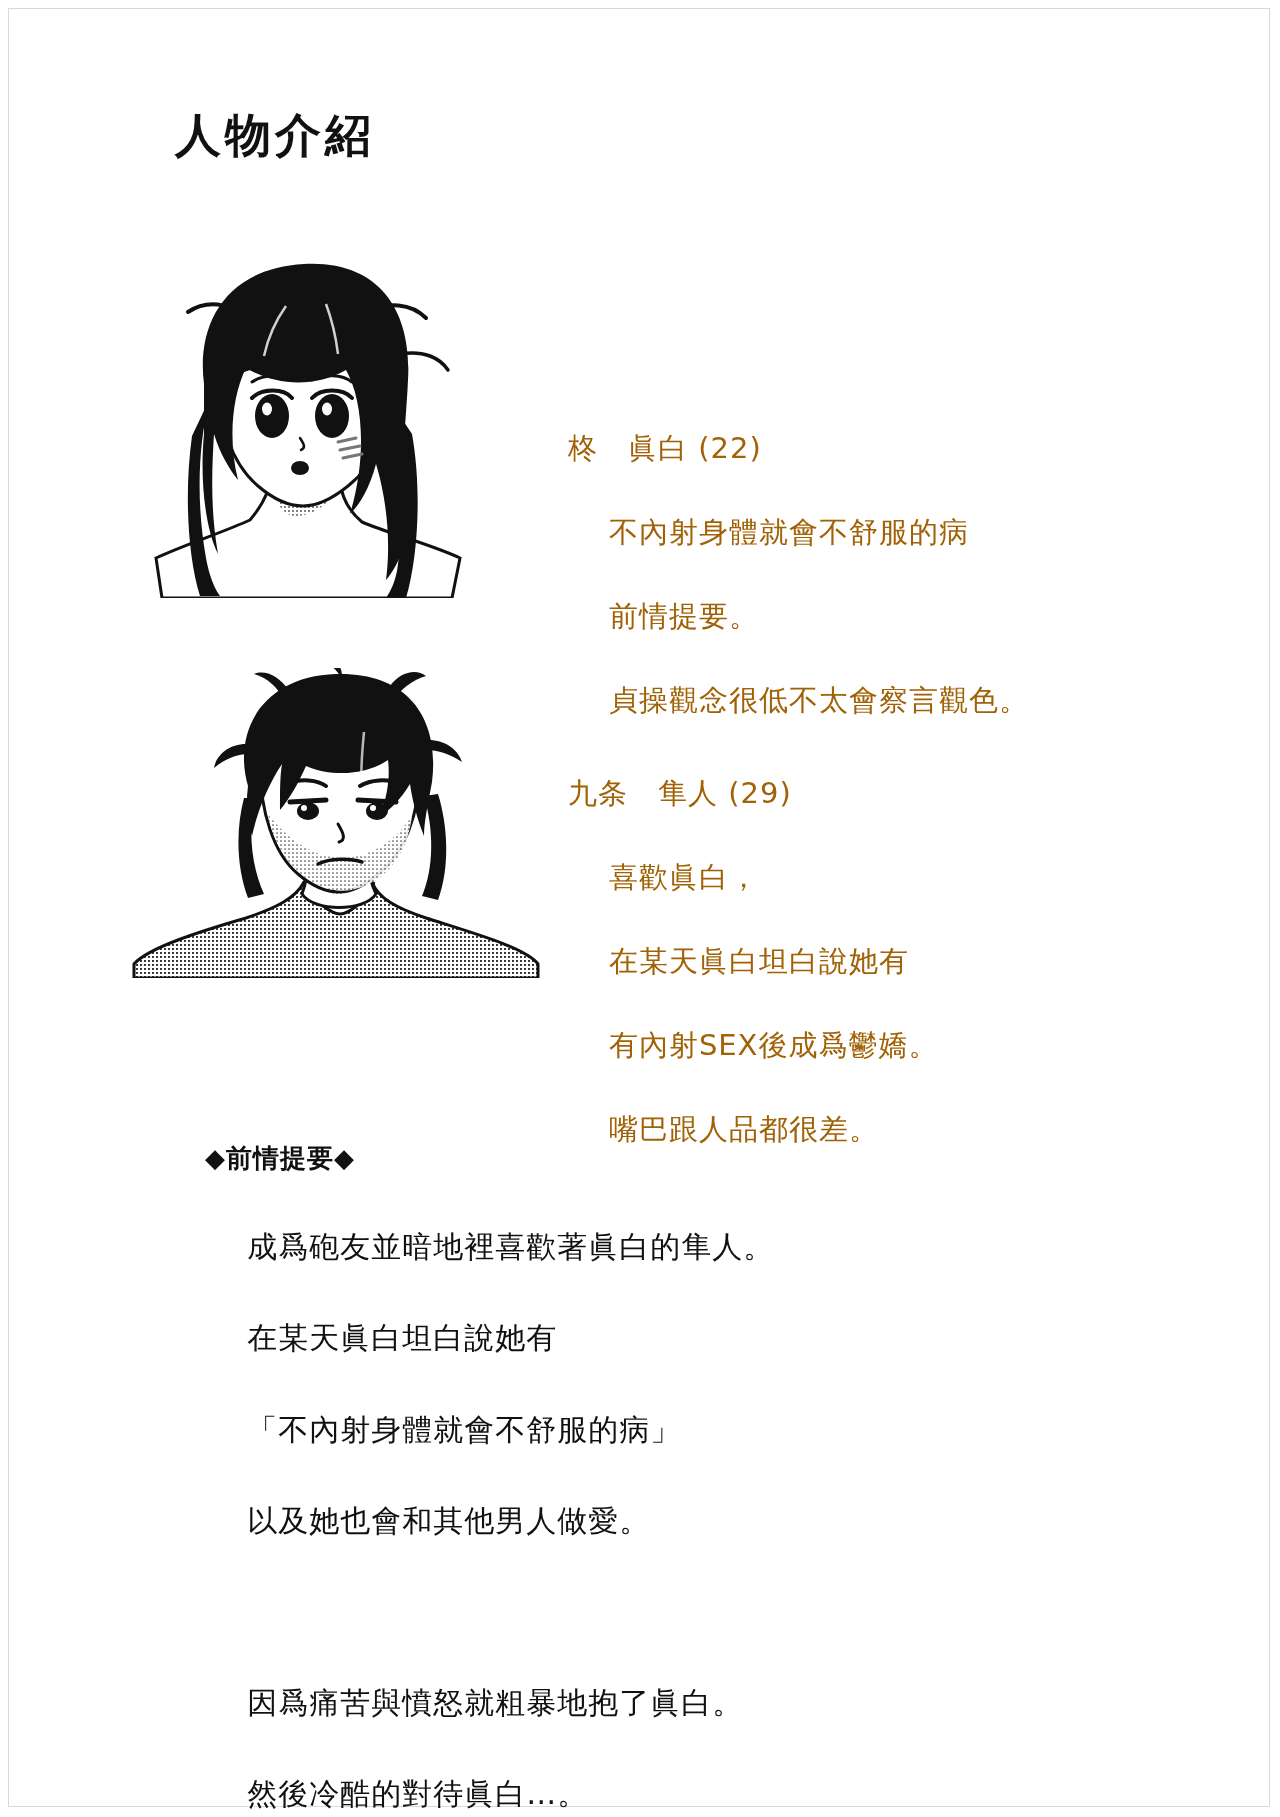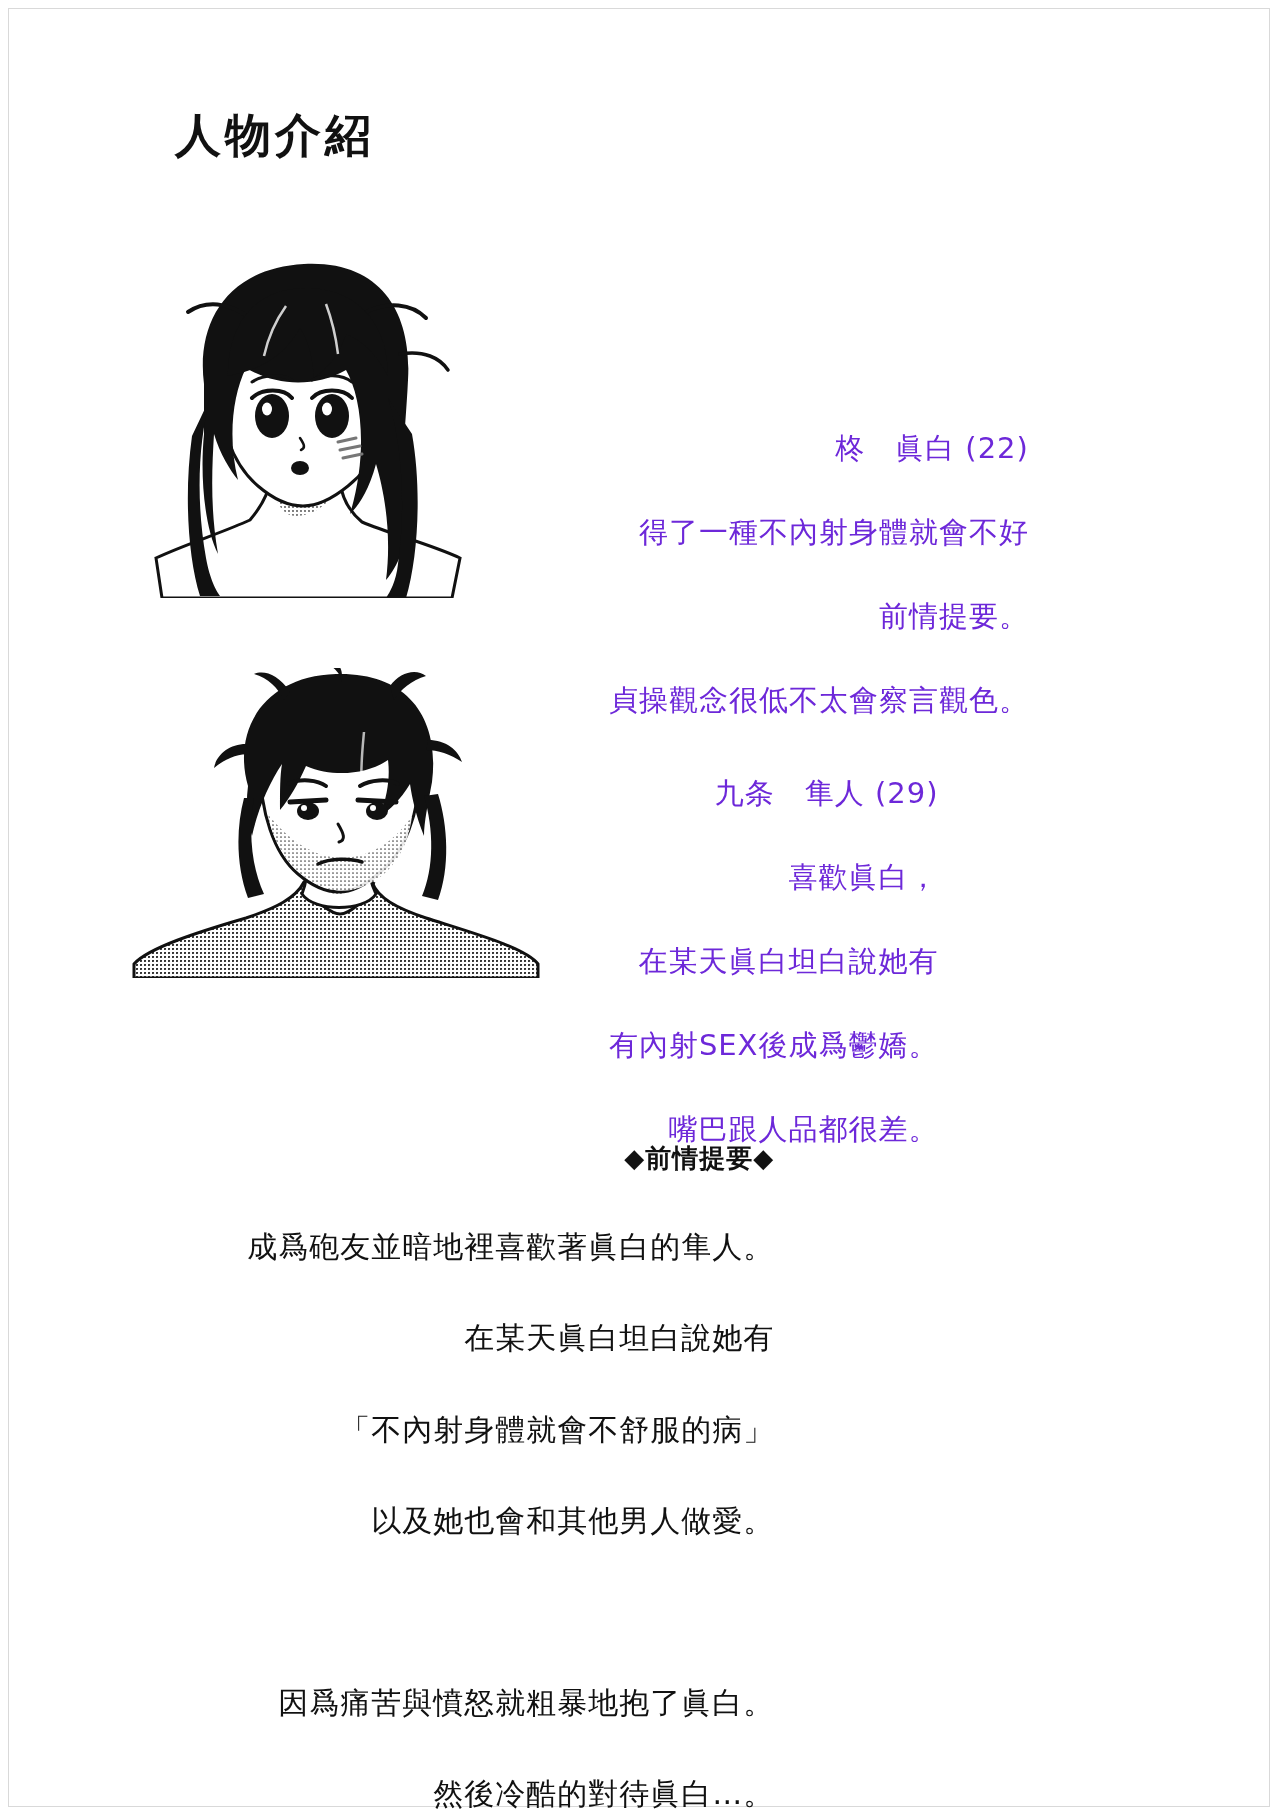--- a/index.html
+++ b/index.html
@@ -9,21 +9,20 @@
   }
   body {
     font-family: "DejaVu Sans", "Liberation Sans", sans-serif;
   }
   .page {
     position: relative;
     width: 1280px;
     height: 1817px;
     background: #ffffff;
     overflow: hidden;
-    text-align: right;
   }
   
   .page-frame {
     position: absolute;
     left: 8px;
     top: 8px;
     width: 1262px;
     height: 1799px;
     border: 1px solid #d9d9d9;
     box-sizing: border-box;
@@ -41,21 +40,21 @@
     line-height: 1.1;
   }
   .char-portrait {
     position: absolute;
     overflow: hidden;
   }
   .char-text {
     position: absolute;
     font-size: 29px;
     line-height: 1.45;
-    color: #6d28d9;
+    color: #a16207;
     letter-spacing: 1px;
     white-space: pre;
   }
   .char-name {
     display: block;
     font-size: 29px;
     letter-spacing: 1px;
   }
 
   
@@ -177,21 +176,21 @@
       <ellipse cx="200" cy="210" rx="9" ry="7" fill="#111111"></ellipse>
 
       <path d="M238 184 L256 180" stroke="#777777" stroke-width="3" stroke-linecap="round"></path>
       <path d="M240 192 L260 188" stroke="#777777" stroke-width="3" stroke-linecap="round"></path>
       <path d="M243 200 L262 196" stroke="#777777" stroke-width="3" stroke-linecap="round"></path>
     </svg>
   </div>
 
   <div class="char-text" id="text-mashiro">
     <span class="char-name">柊　眞白 (22)</span>
-    <span>得了一種不內射身體就會不好</span><br>
+    <span>不內射身體就會不舒服的病</span><br>
     <span>前情提要。</span><br>
     <span>貞操觀念很低不太會察言觀色。</span>
   </div>
 
   <div class="char-portrait" id="portrait-hayato">
     <svg class="portrait-svg" viewBox="0 0 416 310" xmlns="http://www.w3.org/2000/svg">
       <defs>
         <pattern id="tone3" width="4" height="4" patternUnits="userSpaceOnUse">
           <rect width="4" height="4" fill="#ffffff"></rect>
           <circle cx="1" cy="1" r="1.1" fill="#222222"></circle>

